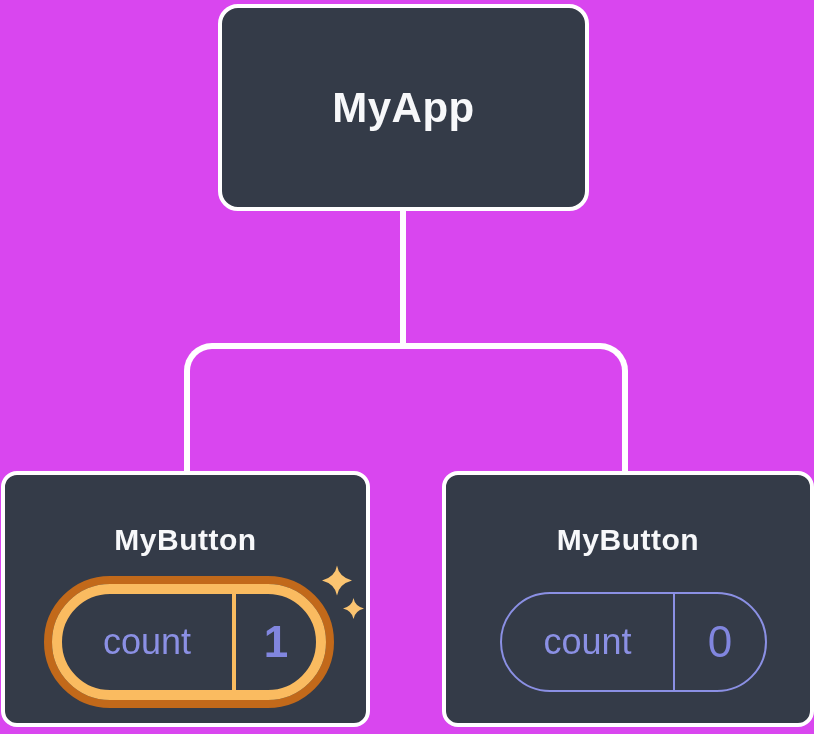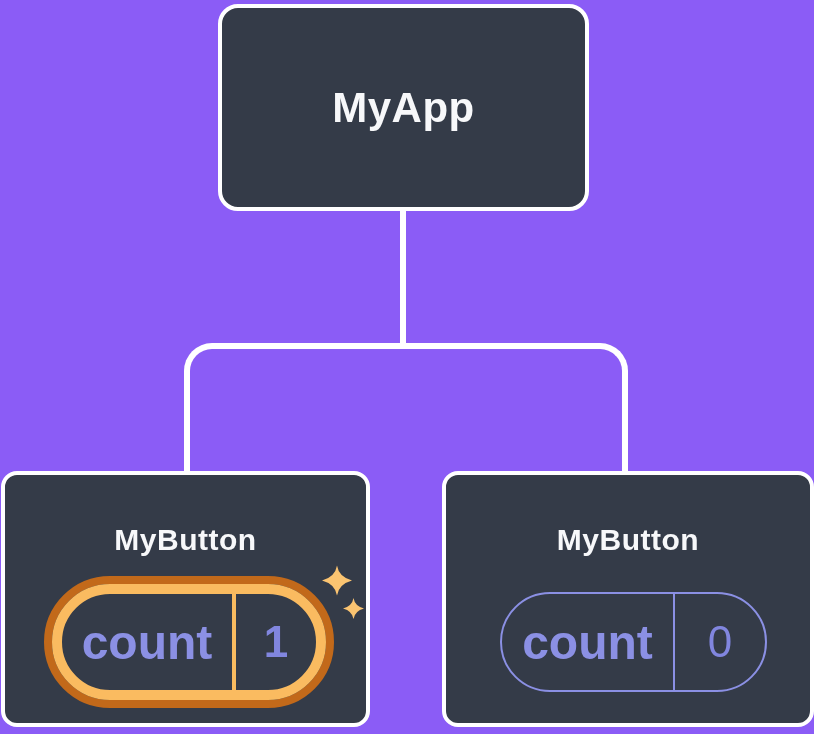--- a/index.html
+++ b/index.html
@@ -2,21 +2,21 @@
 <html><head>
 <meta charset="utf-8">
 <style>
   * { margin: 0; padding: 0; box-sizing: border-box; }
   html, body { width: 814px; height: 734px; }
   body { font-family: "Liberation Sans", sans-serif; }
 
   .canvas {
     position: relative;
     width: 814px; height: 734px;
-    background: #8b5cf6;
+    background: #d946ef;
     overflow: hidden;
   }
 
   .card {
     position: absolute;
     background: #343B48;
     border: 4px solid #FFFFFF;
   }
   .card.root {
     left: 218px; top: 4px; width: 371px; height: 207px;
@@ -77,21 +77,21 @@
     background: #343B48;
   }
   .pill-purple .pill-label-cell {
     flex: 1; display: flex; align-items: center; justify-content: center;
   }
   .pill-purple .pill-divider { width: 2px; background: #8B90E4; }
   .pill-purple .pill-value-cell {
     width: 90px; display: flex; align-items: center; justify-content: center;
   }
 
-  .state-name { color: #8B90E4; font-size: 48px; font-weight: 700; }
+  .state-name { color: #8B90E4; font-size: 36px; font-weight: 400; }
   .state-value { color: #8186DF; font-size: 44px; }
   .state-value.bold { font-weight: 700; }
   .state-value.regular { font-weight: 400; }
 
   .sparkle { position: absolute; }
   .sparkle.large { left: 317px; top: 89px; width: 30px; height: 33px; }
   .sparkle.small { left: 338px; top: 123px; width: 21px; height: 21px; }
   .sparkle svg { display: block; width: 100%; height: 100%; }
 </style>
 </head>

